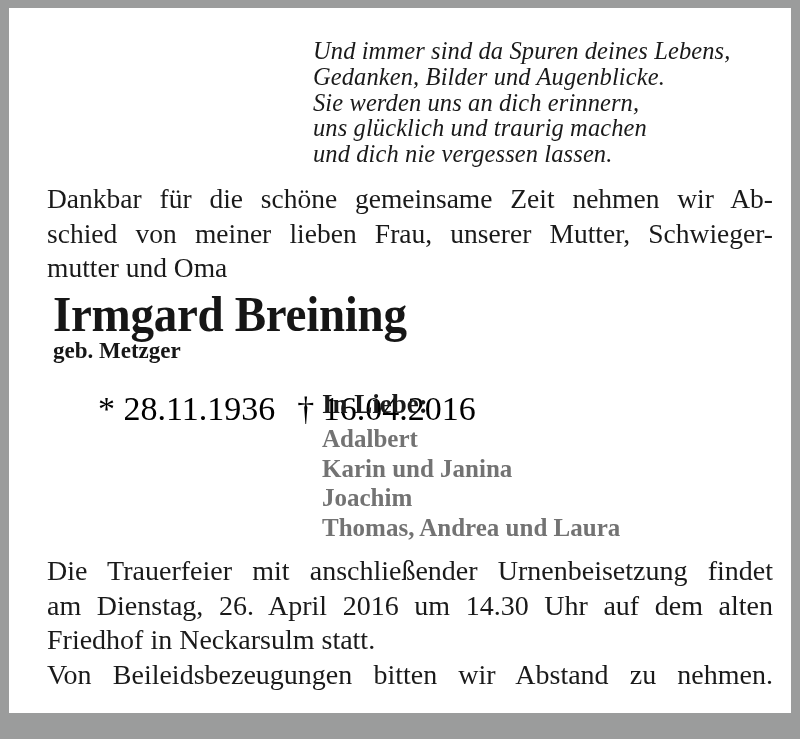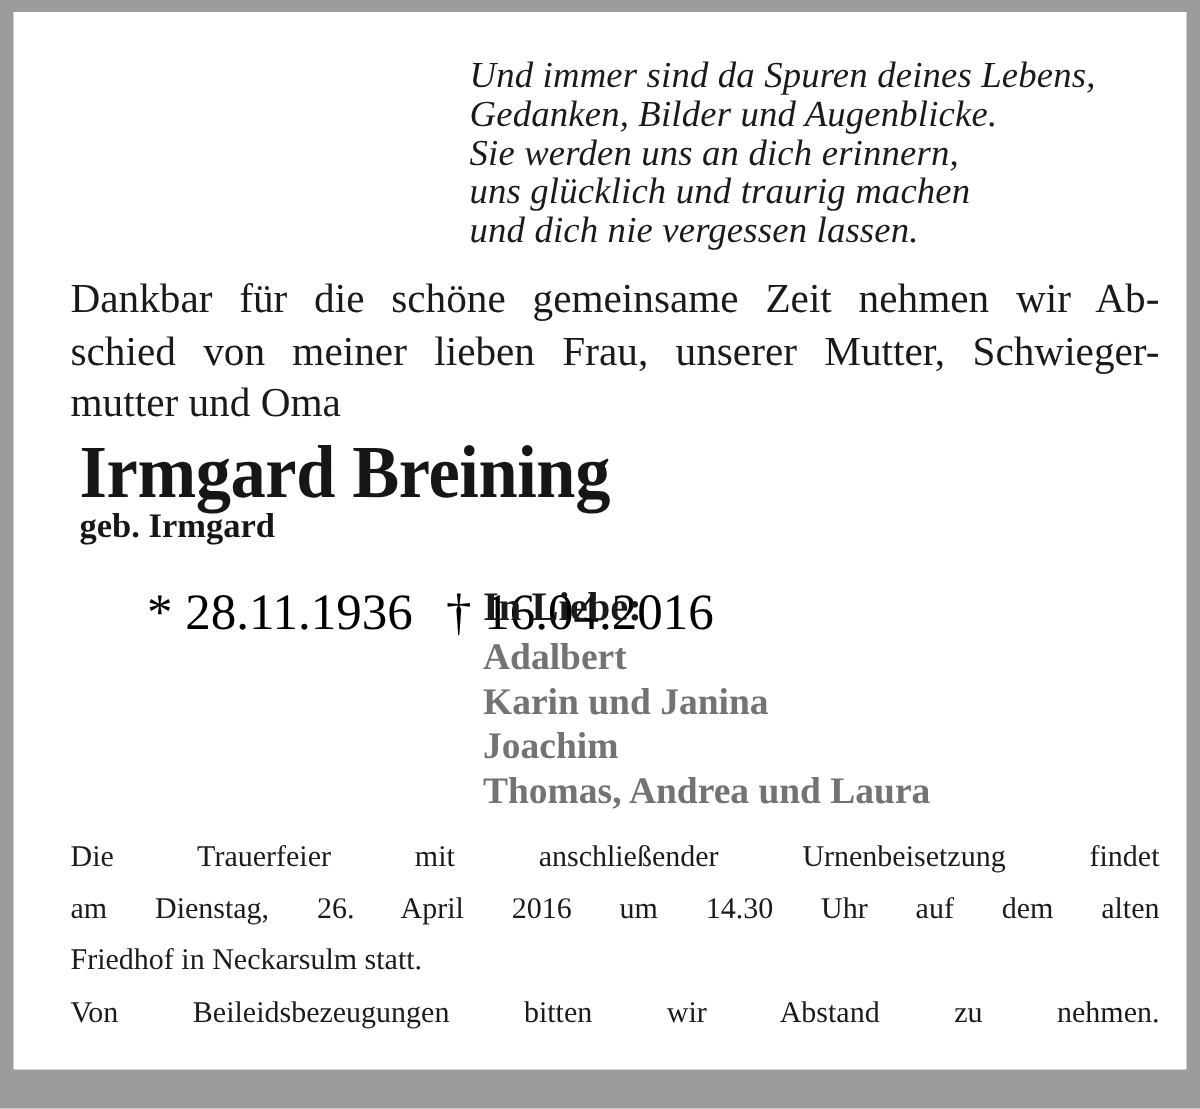--- a/index.html
+++ b/index.html
@@ -140,21 +140,21 @@
     color: #737373;
     white-space: nowrap;
   }
 
   
   #closing-paragraph {
     position: absolute;
     left: 38px;
     top: 546px;
     width: 726px;
-    font-size: 20px;
+    font-size: 28px;
     line-height: 34.5px;
     color: #1a1a1a;
   }
   #closing-paragraph .just-line {
     display: block;
     text-align: justify;
     text-align-last: justify;
     white-space: pre;
   }
   #closing-paragraph .last-line {
@@ -178,21 +178,21 @@
     </div>
 
     <div id="intro-paragraph">
       <span class="just-line">Dankbar für die schöne gemeinsame Zeit nehmen wir Ab-</span>
       <span class="just-line">schied von meiner lieben Frau, unserer Mutter, Schwieger-</span>
       <span class="last-line">mutter und Oma</span>
     </div>
 
     <div id="name-row">
       <span id="deceased-name">Irmgard Breining</span>
-      <span id="maiden-name">geb. Irmgard</span>
+      <span id="maiden-name">geb. Metzger</span>
     </div>
 
     <div id="life-dates">
       <span>*</span><span> </span><span>28.11.1936</span><span class="date-sep"></span><span>†</span><span> </span><span>16.04.2016</span>
     </div>
 
     <div id="mourners-block">
       <div id="mourners-intro">In Liebe:</div>
       <div class="mourner-name">Adalbert</div>
       <div class="mourner-name">Karin und Janina</div>

